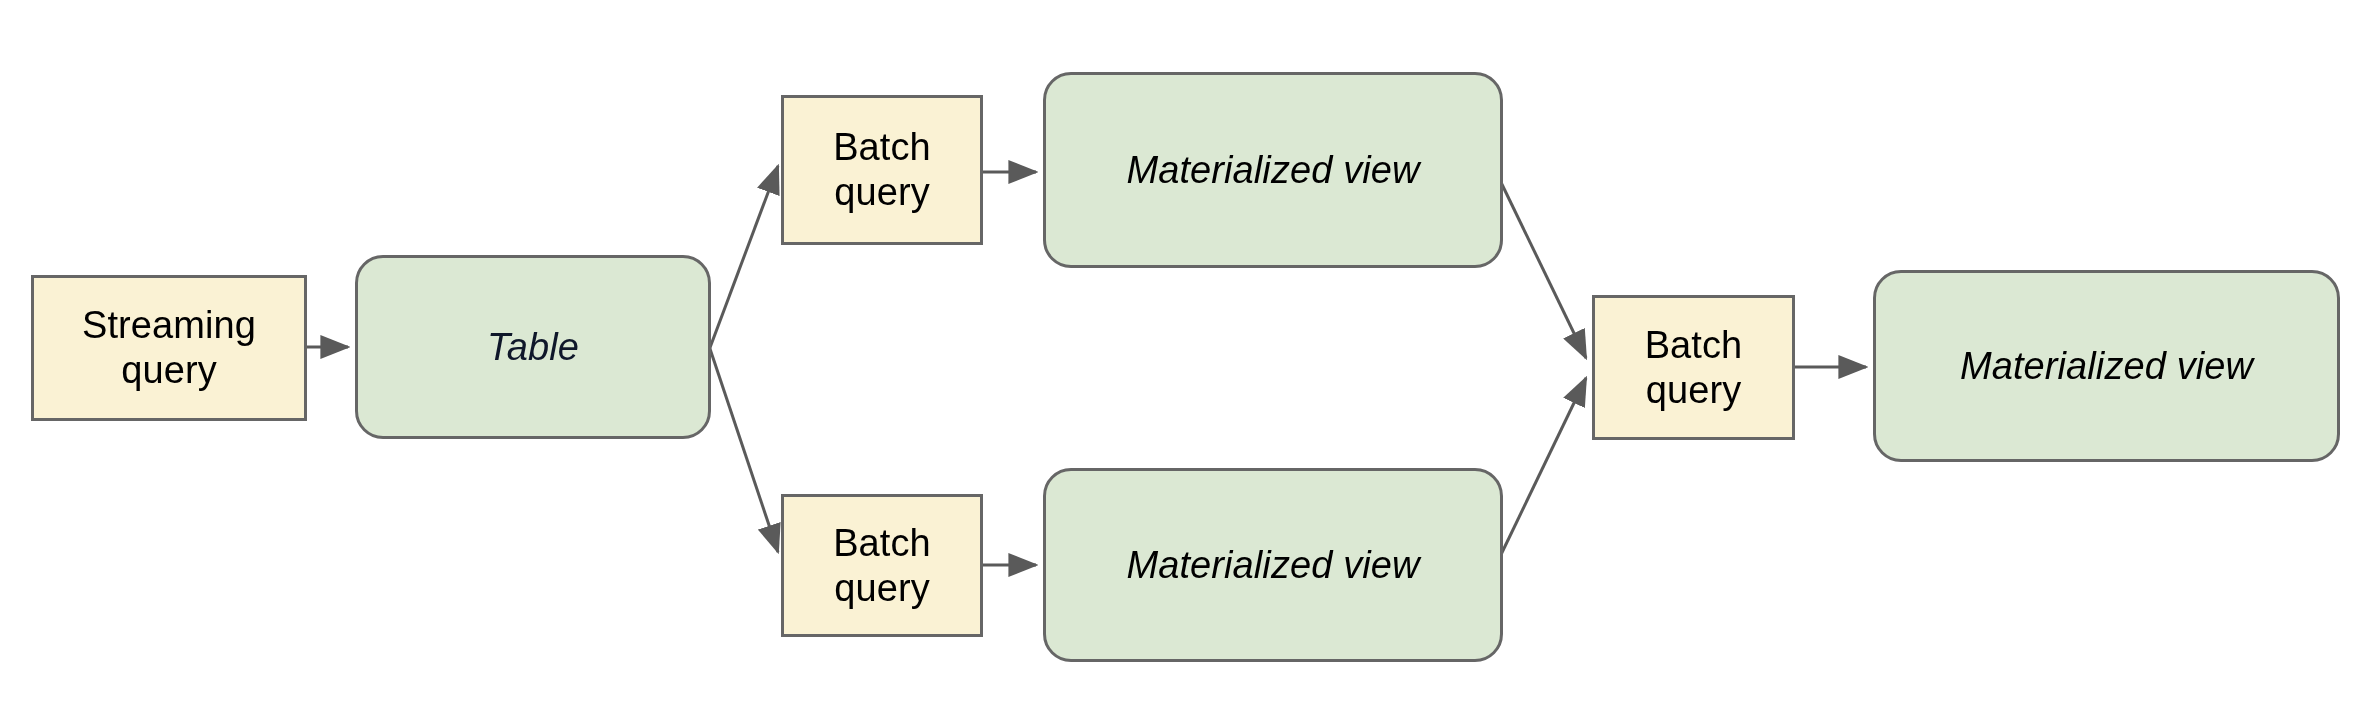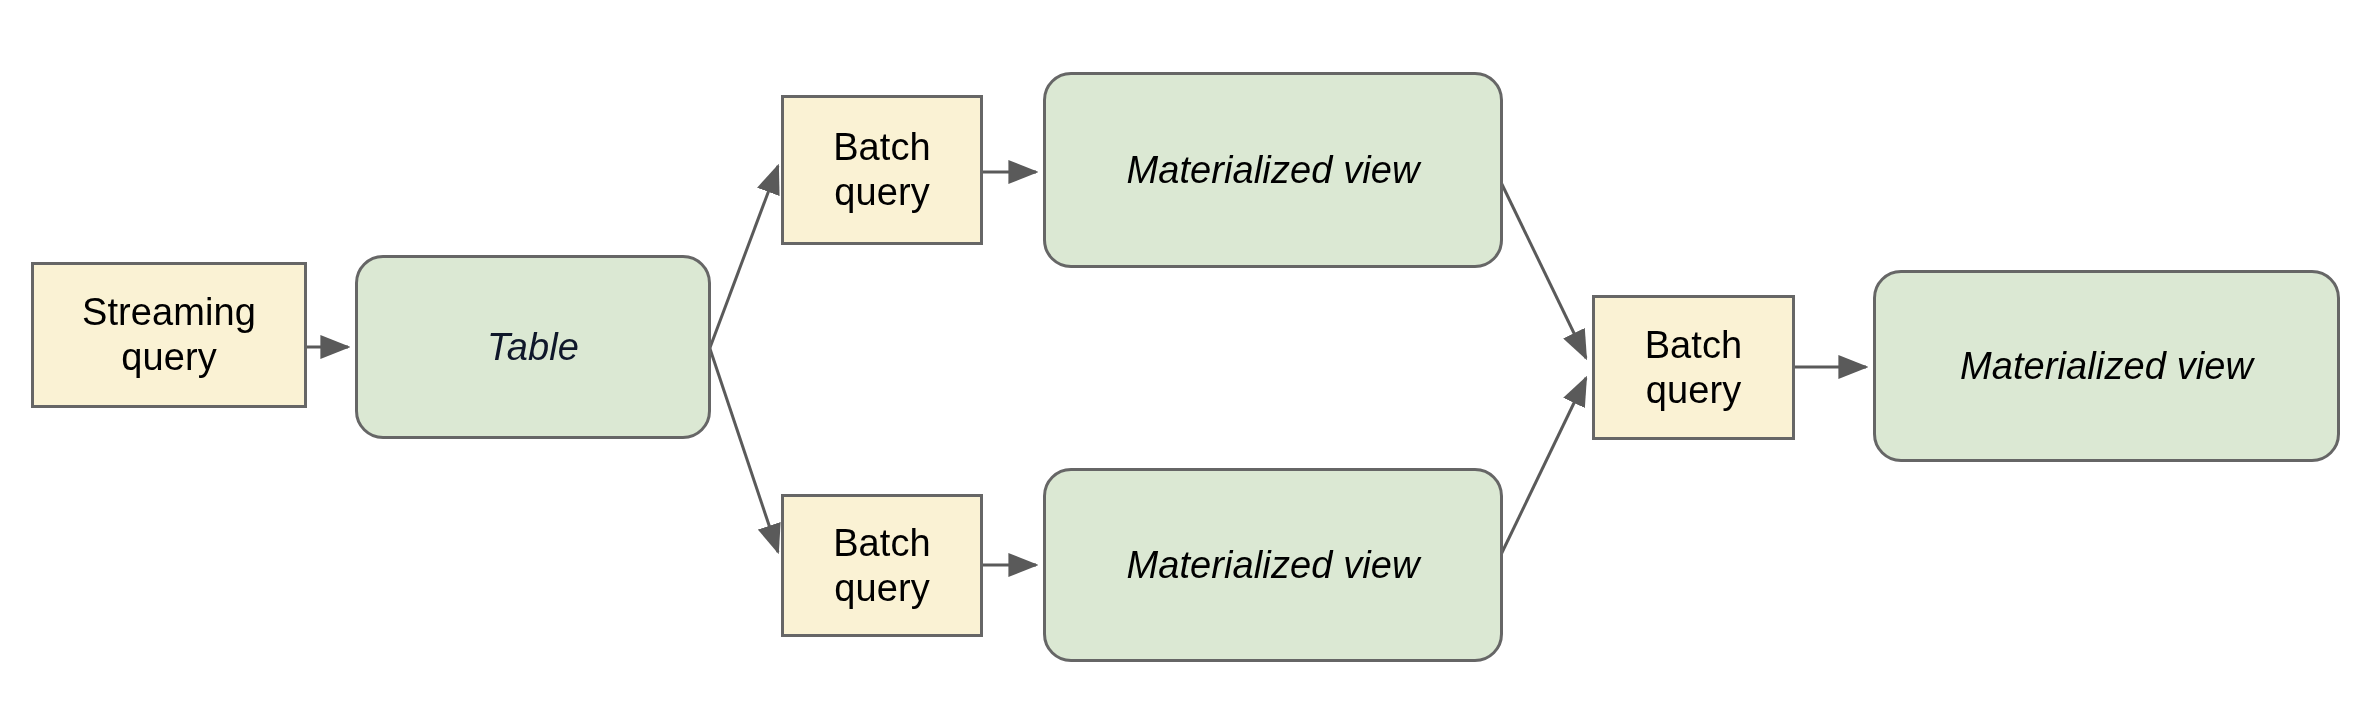--- a/index.html
+++ b/index.html
@@ -70,21 +70,21 @@
       <path class="edge" fill="none" stroke="#5a5a5a" stroke-width="3" marker-end="url(#arrowhead)" d="M 693 393 L 778 166"></path>
       <path class="edge" fill="none" stroke="#5a5a5a" stroke-width="3" marker-end="url(#arrowhead)" d="M 693 298 L 778 552"></path>
       <path class="edge" fill="none" stroke="#5a5a5a" stroke-width="3" marker-end="url(#arrowhead)" d="M 983 172 L 1036 172"></path>
       <path class="edge" fill="none" stroke="#5a5a5a" stroke-width="3" marker-end="url(#arrowhead)" d="M 983 565 L 1036 565"></path>
       <path class="edge" fill="none" stroke="#5a5a5a" stroke-width="3" marker-end="url(#arrowhead)" d="M 1496 172 L 1586 358"></path>
       <path class="edge" fill="none" stroke="#5a5a5a" stroke-width="3" marker-end="url(#arrowhead)" d="M 1496 565 L 1586 378"></path>
       <path class="edge" fill="none" stroke="#5a5a5a" stroke-width="3" marker-end="url(#arrowhead)" d="M 1795 367 L 1866 367"></path>
     </g>
   </svg>
 
-  <div class="node process" style="left: 31px; top: 262px; width: 276px; height: 146px; background: rgb(250, 242, 212); border-color: rgb(102, 102, 102); color: rgb(0, 0, 0);">
+  <div class="node process" style="left: 31px; top: 275px; width: 276px; height: 146px; background: rgb(250, 242, 212); border-color: rgb(102, 102, 102); color: rgb(0, 0, 0);">
     <span class="node-label">Streaming
 query</span>
   </div>
 
   <div class="node store" style="left: 355px; top: 255px; width: 356px; height: 184px; background: rgb(219, 232, 211); border-color: rgb(102, 102, 102); color: #0f172a;">
     <span class="node-label">Table</span>
   </div>
 
   <div class="node process" style="left: 781px; top: 95px; width: 202px; height: 150px; background: rgb(250, 242, 212); border-color: rgb(102, 102, 102); color: rgb(0, 0, 0);">
     <span class="node-label">Batch

